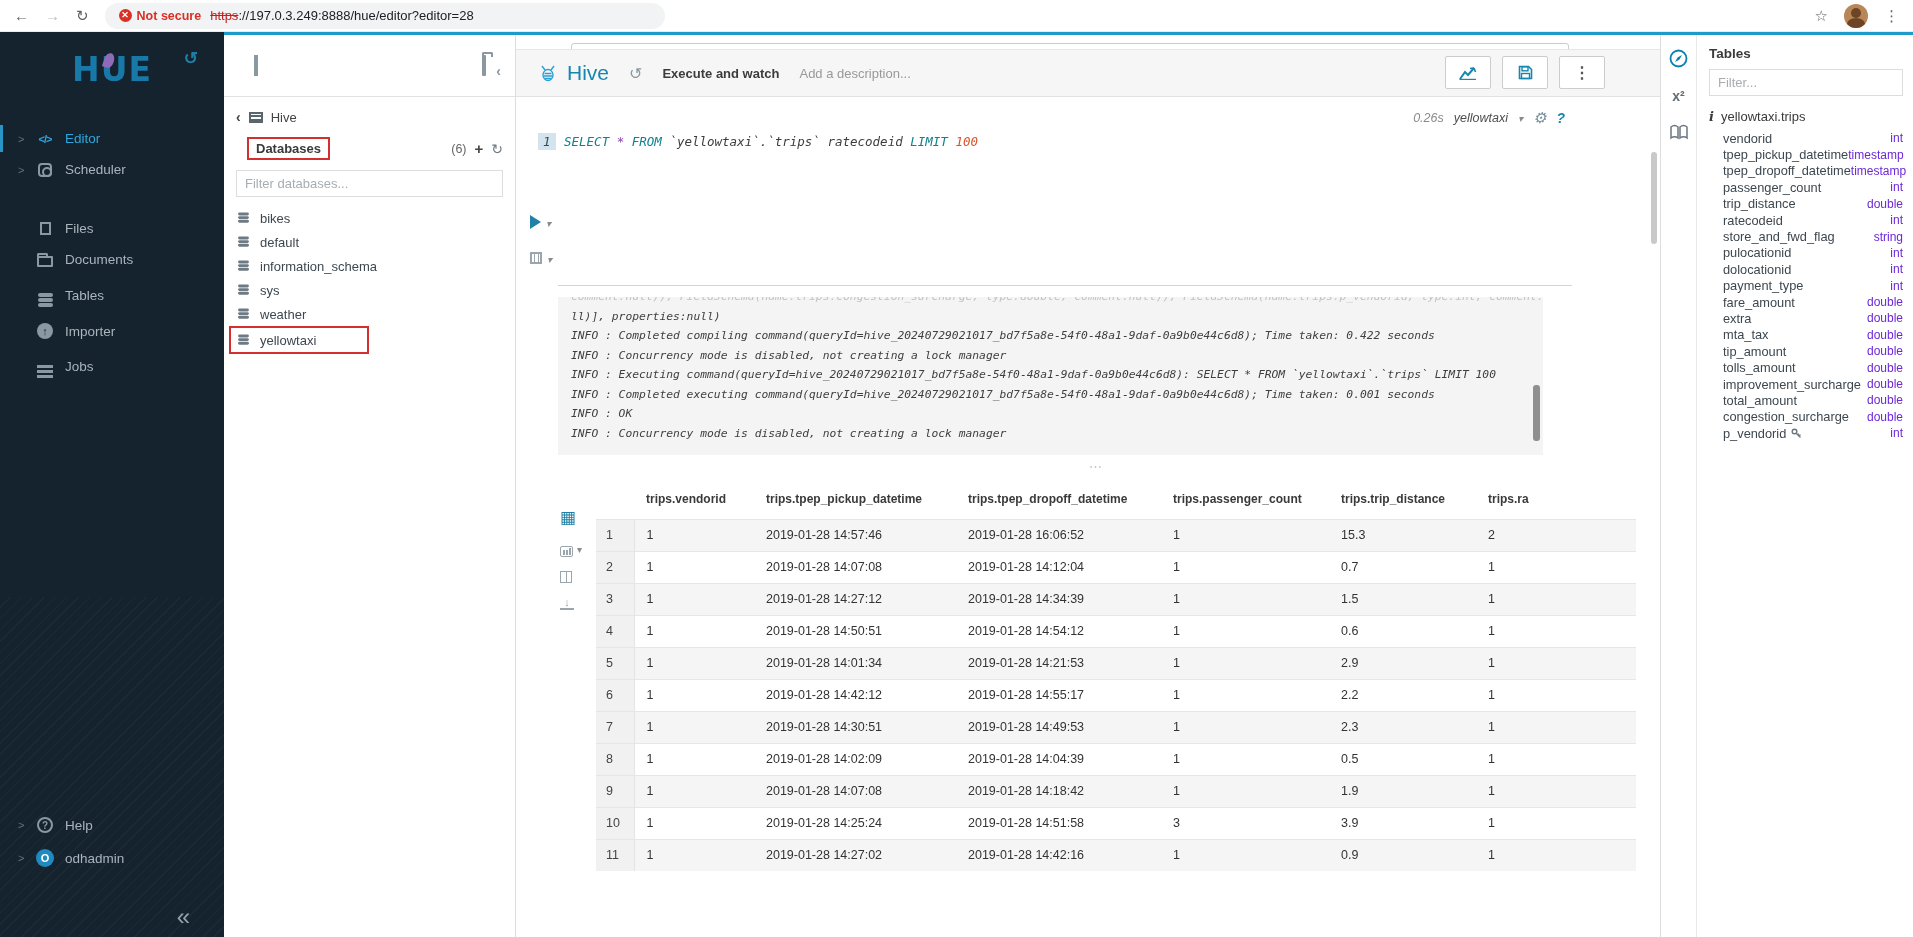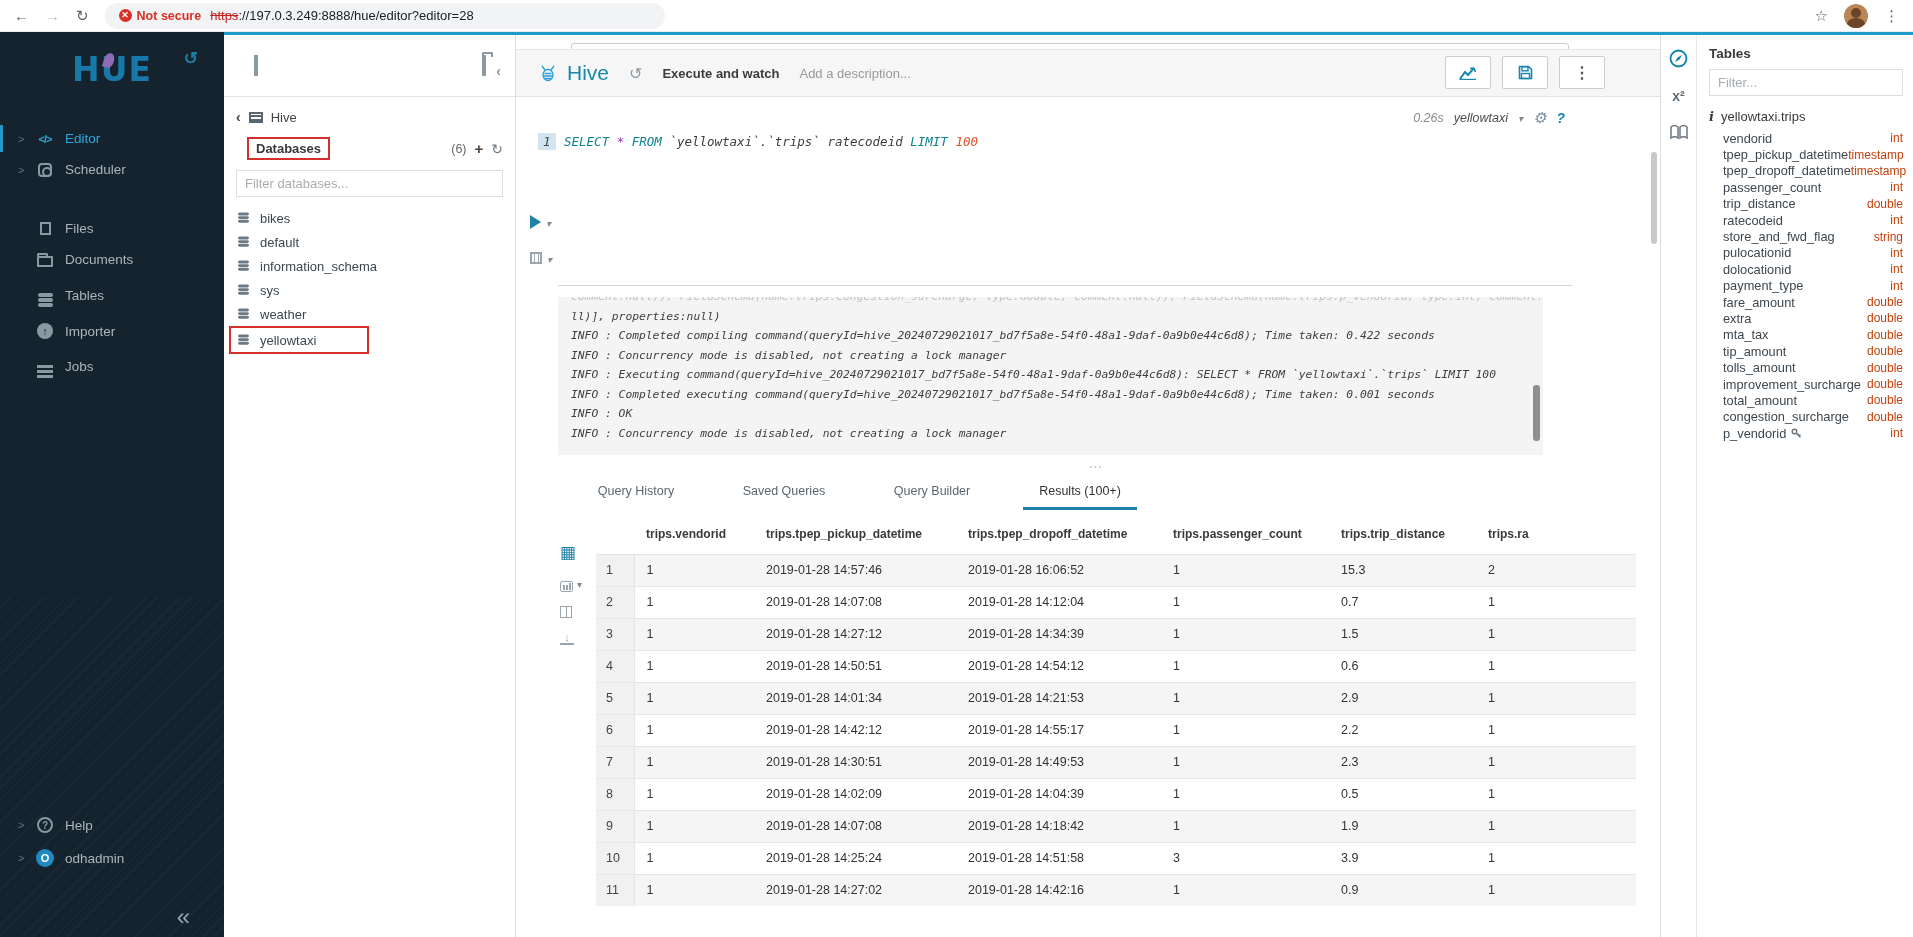--- a/index.html
+++ b/index.html
@@ -161,21 +161,21 @@
   .rp-icons { width:36px; border-right:1px solid #e8e8e8; display:flex; flex-direction:column; align-items:center; gap:20px; padding-top:14px; }
   .x2-ico { color:#5f6b75; font-size:14px; font-weight:bold; cursor:pointer; }
   .x2-ico::after { content:"x²"; }
   .rp-main { flex:1; min-width:0; padding:11px 10px 0 12px; }
   .rp-title { font-weight:bold; font-size:13.5px; color:#3a3a3a; margin-bottom:8px; }
   .rp-table-row { display:flex; align-items:center; gap:7px; font-size:13px; color:#3a3a3a; margin:4px 0 6px 0; cursor:pointer; }
   .info-ico { font-family:"DejaVu Serif", serif; font-style:italic; font-weight:bold; color:#3a3a3a; font-size:13px; }
   .info-ico::after { content:"i"; }
   .rp-col { display:flex; align-items:center; font-size:12.8px; color:#3d474f; height:16.4px; padding-left:14px; cursor:pointer; }
   .rp-col-name { white-space:nowrap; }
-  .rp-col-type { margin-left:auto; color:#c2410c; font-size:12px; }
+  .rp-col-type { margin-left:auto; color:#6d28d9; font-size:12px; }
   .key-ico { margin-left:5px; flex-shrink:0; }
 </style>
 </head>
 <body>
 
 <div class="browser">
   <span class="nav-ico">←</span>
   <span class="nav-ico dim">→</span>
   <span class="nav-ico">↻</span>
   <div class="url-pill">
@@ -401,26 +401,20 @@
                 <div class="log-line">INFO  : Executing command(queryId=hive_20240729021017_bd7f5a8e-54f0-48a1-9daf-0a9b0e44c6d8): SELECT * FROM `yellowtaxi`.`trips` LIMIT 100</div>
                 <div class="log-line">INFO  : Completed executing command(queryId=hive_20240729021017_bd7f5a8e-54f0-48a1-9daf-0a9b0e44c6d8); Time taken: 0.001 seconds</div>
                 <div class="log-line">INFO  : OK</div>
                 <div class="log-line">INFO  : Concurrency mode is disabled, not creating a lock manager</div>
               </div>
           </div>
           <div class="log-scroll"></div>
           <span class="log-grip"></span>
         </div>
 
-        <div class="tabs-row">
-          <span class="tab">Query History</span>
-          <span class="tab">Saved Queries</span>
-          <span class="tab">Query Builder</span>
-          <span class="tab active">Results (100+)</span>
-        </div>
 
         <div class="results">
           <div class="r-toolbar">
             <span class="grid-ico"></span>
             <span class="chart-row">
               <span class="ico-chart-bars"></span>
               <span class="caret"></span>
             </span>
             <span class="ico-columns"></span>
             <span class="ico-download"></span>

